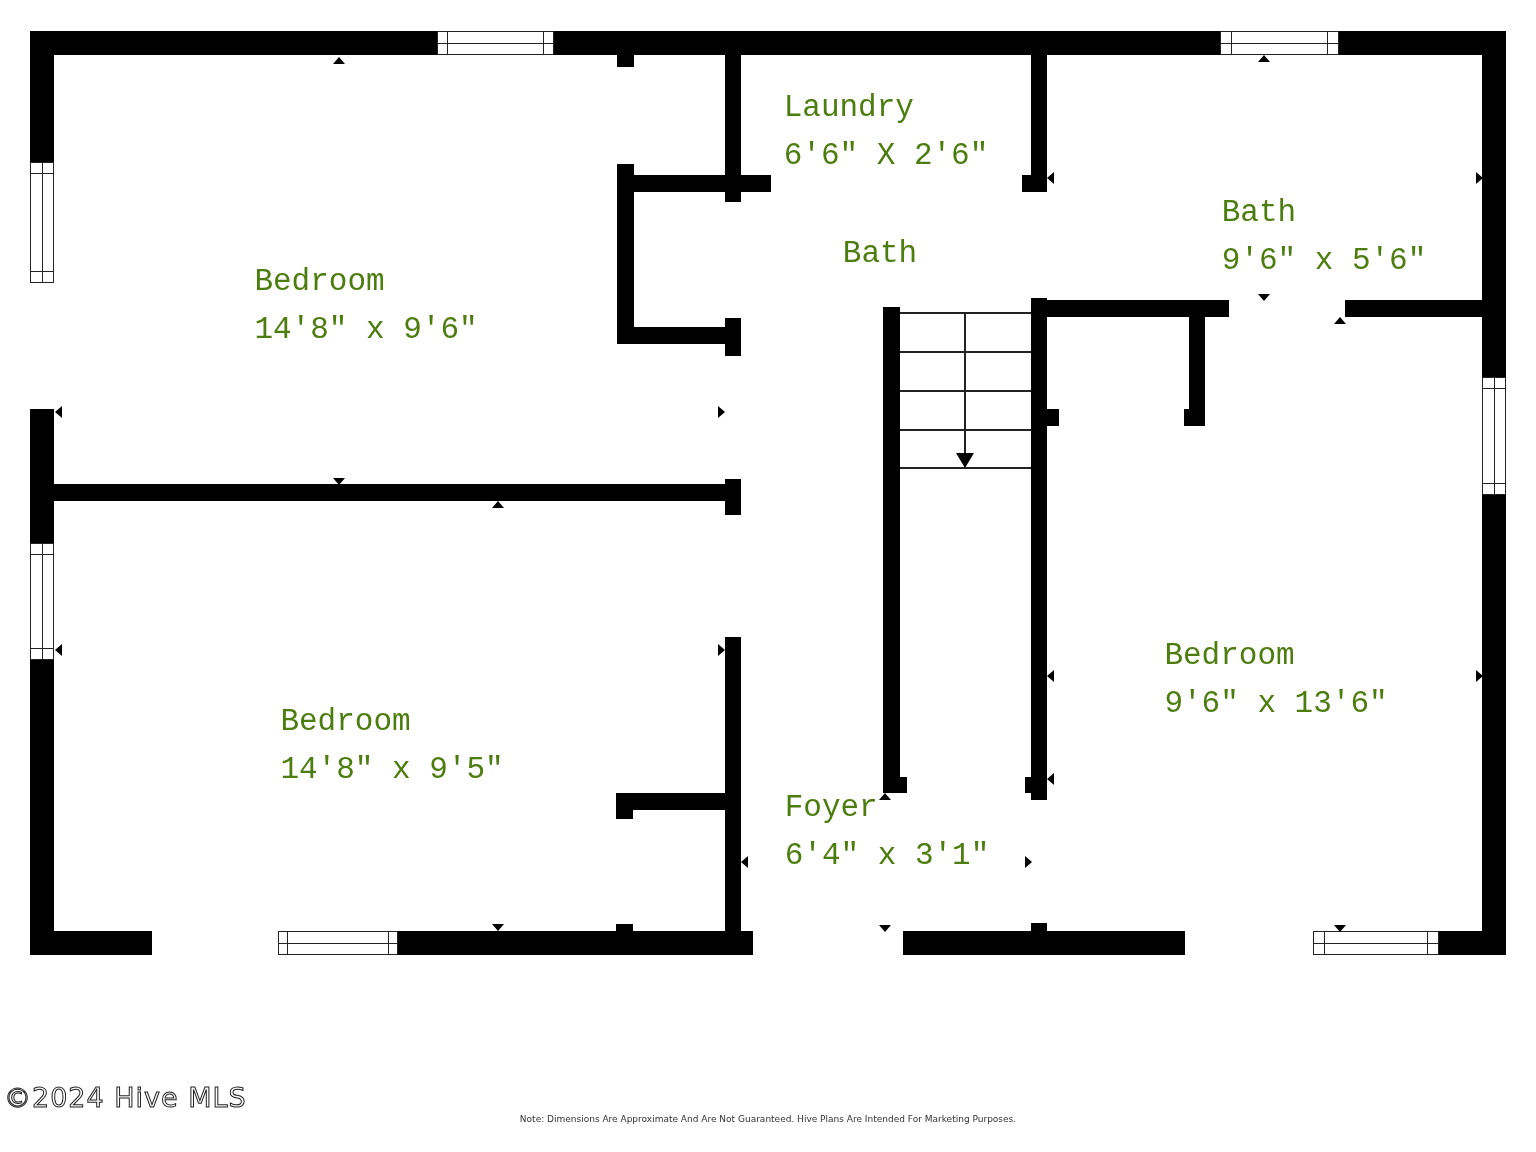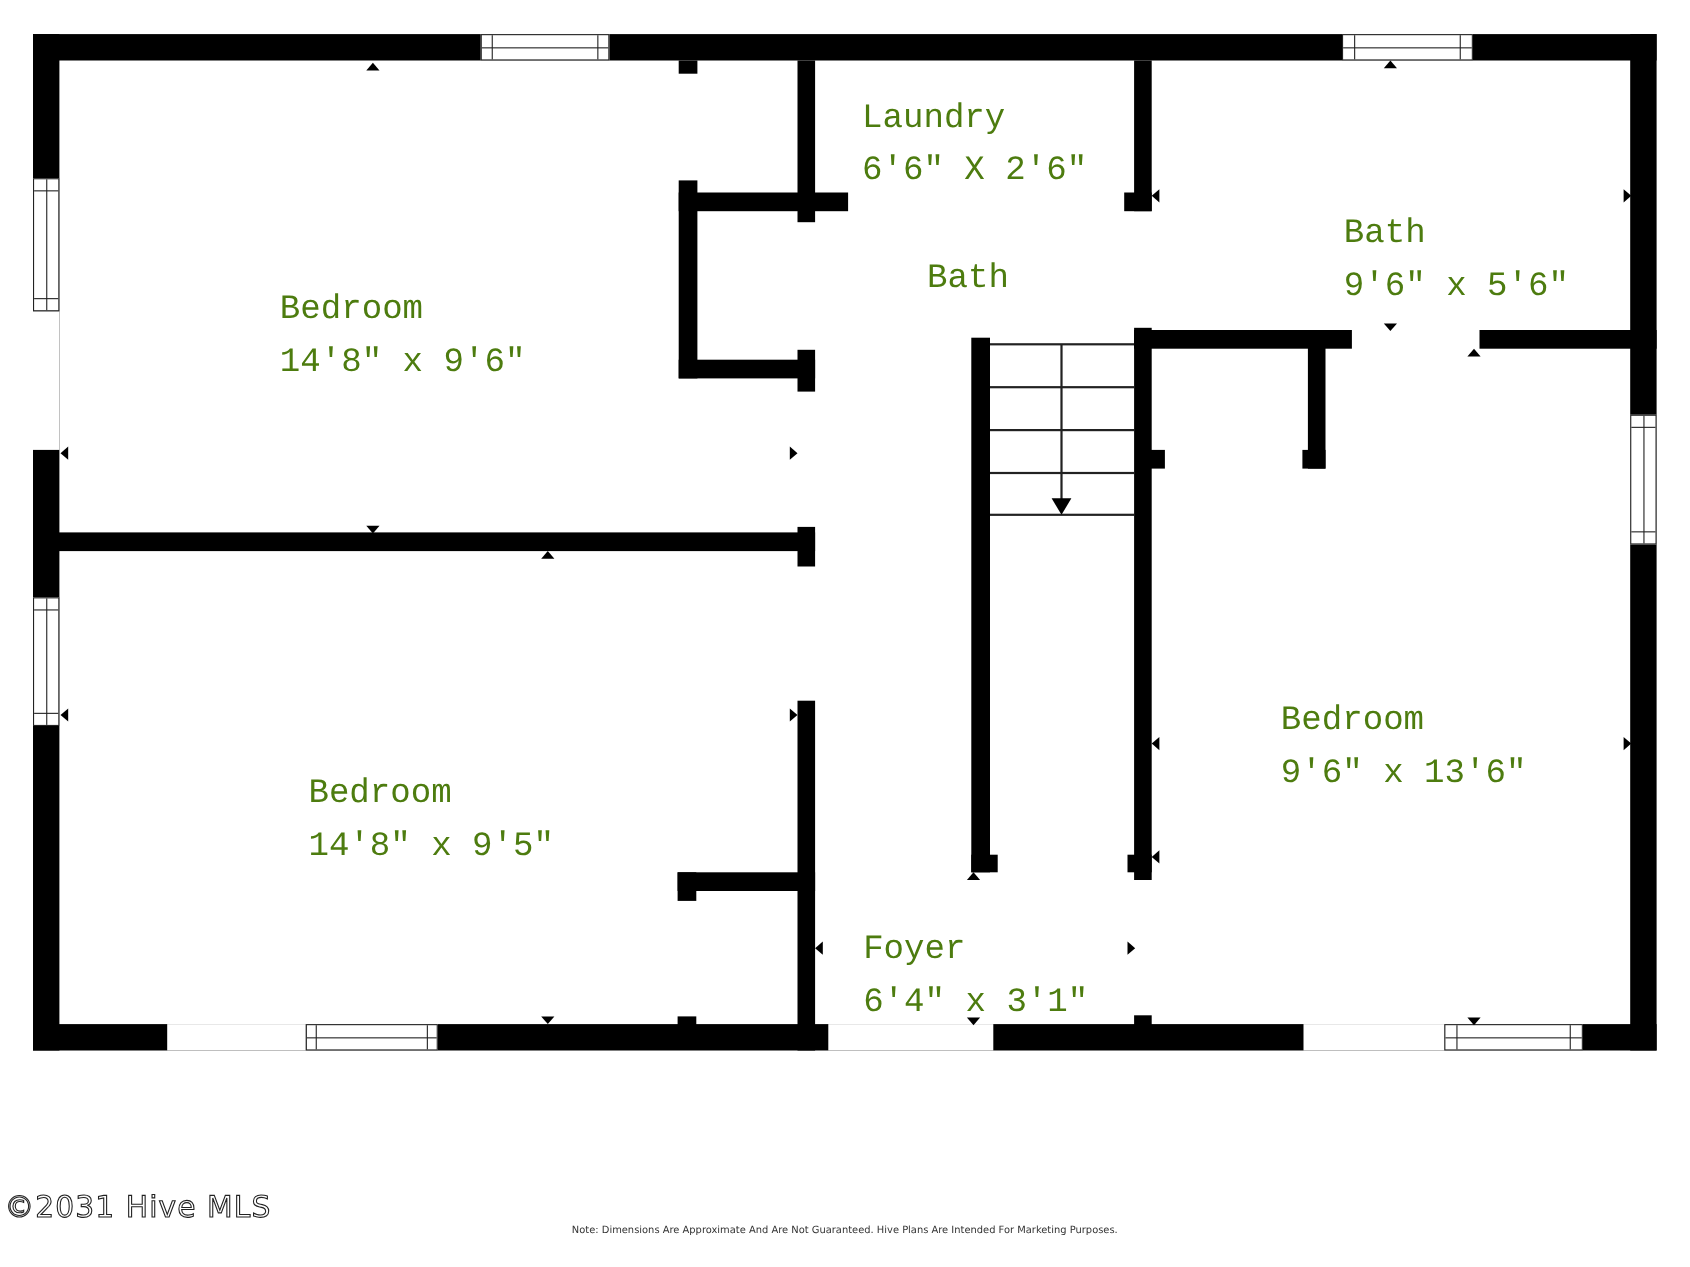--- a/index.html
+++ b/index.html
@@ -159,28 +159,28 @@
     <div>Bedroom</div>
     <div>14'8" x 9'5"</div>
   </div>
   <div class="label" style="left:886px; top:84px;">
     <div>Laundry</div>
     <div>6'6" X 2'6"</div>
   </div>
   <div class="label" style="left:880px; top:230px;">
     <div>Bath</div>
   </div>
-  <div class="label" style="left:887px; top:840px;">
+  <div class="label" style="left:887px; top:784px;">
     <div>Foyer</div>
     <div>6'4" x 3'1"</div>
   </div>
   <div class="label" style="left:1324px; top:146px;margin-top:43px;">
     <div>Bath</div>
     <div>9'6" x 5'6"</div>
   </div>
   <div class="label" style="left:1276px; top:632px;">
     <div>Bedroom</div>
     <div>9'6" x 13'6"</div>
   </div>
 </div>
 
-<div class="copyright">©2031 Hive MLS</div>
+<div class="copyright">©2024 Hive MLS</div>
 <div class="note">Note: Dimensions Are Approximate And Are Not Guaranteed. Hive Plans Are Intended For Marketing Purposes.</div>
 
 </body></html>

